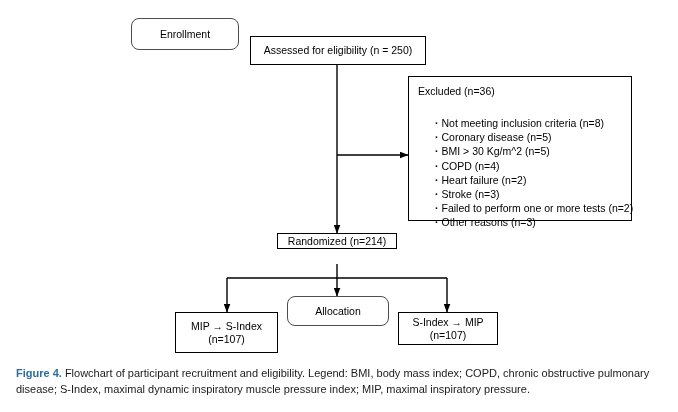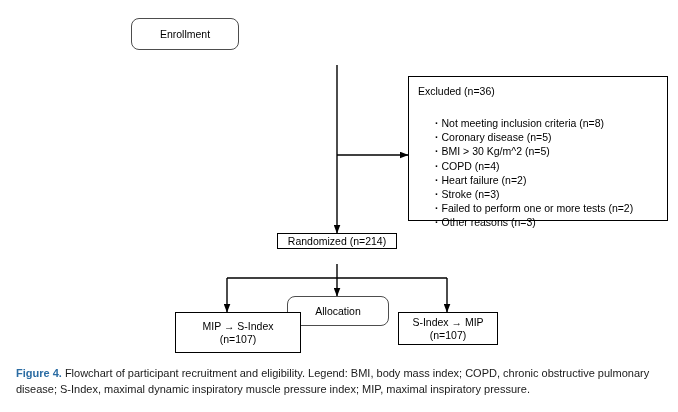--- a/index.html
+++ b/index.html
@@ -47,25 +47,25 @@
     display: block;
     width: 100%;
   }
   .node .lines span {
     display: block;
   }
 
   
   #node-enrollment  { left: 103px; top: 18px;  width: 108px; height: 32px; margin-left: 28px; }
   #node-assessed    { left: 250px; top: 36px;  width: 176px; height: 29px; }
-  #node-excluded    { left: 408px; top: 76px;  width: 260px; height: 145px;
+  #node-excluded    { left: 408px; top: 76px;  width: 224px; height: 145px;
                       display: block; text-align: left; padding: 7px 0 0 8px; }
   #node-randomized  { left: 277px; top: 233px; width: 120px; height: 16px; }
   #node-allocation  { left: 287px; top: 296px; width: 102px; height: 30px; justify-content: center; }
-  #node-left-arm    { left: 175px; top: 312px; width: 126px; height: 41px; }
+  #node-left-arm    { left: 175px; top: 312px; width: 103px; height: 41px; }
   #node-right-arm   { left: 398px; top: 312px; width: 100px; height: 33px; }
 
   #node-excluded .excl-title {
     font-size: 10.5px;
     line-height: 14px;
     margin: 0 0 0 1px;
   }
   #node-excluded ul {
     list-style: none;
     margin: 18px;
@@ -121,20 +121,23 @@
 
     <line x1="227" y1="278" x2="227" y2="312" stroke="#000000" stroke-width="1.4" marker-end="url(#arrowhead)"></line>
     <line x1="337" y1="278" x2="337" y2="296" stroke="#000000" stroke-width="1.4" marker-end="url(#arrowhead)"></line>
     <line x1="447" y1="278" x2="447" y2="312" stroke="#000000" stroke-width="1.4" marker-end="url(#arrowhead)"></line>
   </svg>
 
   <div class="node rounded" id="node-enrollment">
     <span class="lines">Enrollment</span>
   </div>
 
+  <div class="node" id="node-assessed">
+    <span class="lines">Assessed for eligibility (n = 250)</span>
+  </div>
 
   <div class="node" id="node-excluded">
     <div class="excl-title">Excluded (n=36)</div>
     <ul>
       <li>Not meeting inclusion criteria (n=8)</li>
       <li>Coronary disease (n=5)</li>
       <li>BMI &gt; 30 Kg/m^2 (n=5)</li>
       <li>COPD (n=4)</li>
       <li>Heart failure (n=2)</li>
       <li>Stroke (n=3)</li>

